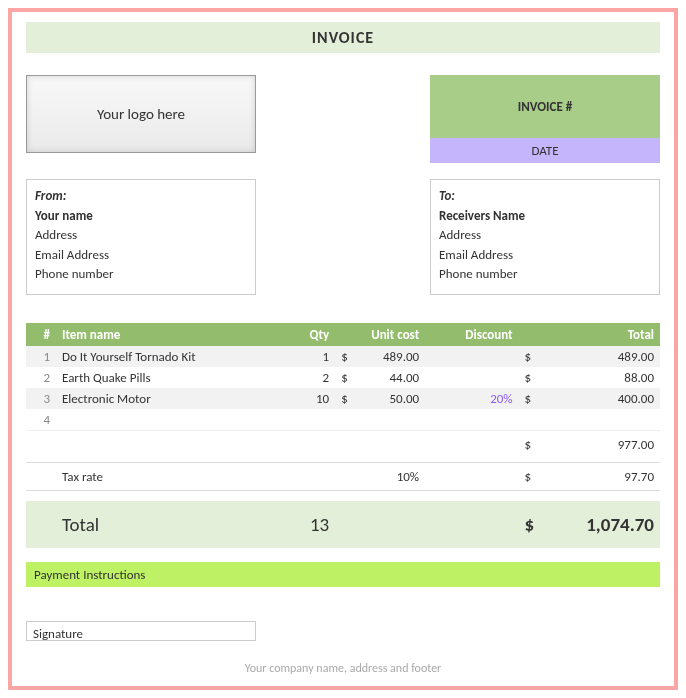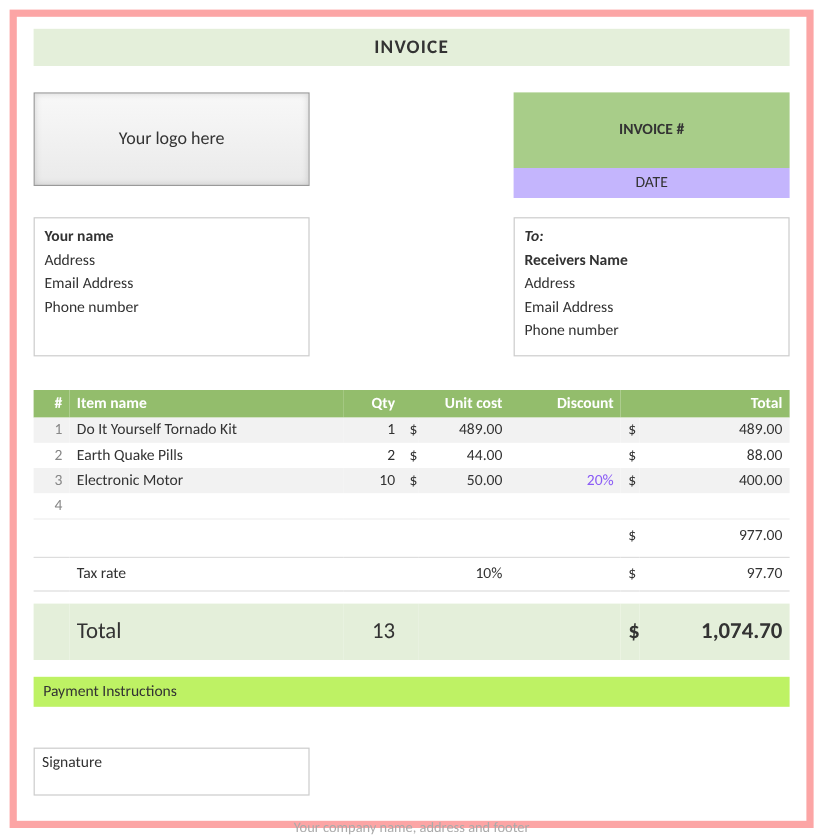--- a/index.html
+++ b/index.html
@@ -5,21 +5,21 @@
   * { box-sizing: border-box; margin: 0; padding: 0; }
   body {
     font-family: Calibri, Arial, sans-serif;
     font-size: 13px;
     color: #333;
     background: #fff;
     padding: 8px;
     width: 686px;
   }
   .page {
-    border: 6px solid #fca5a5;
+    border: 4px solid #fca5a5;
     padding: 10px 14px 6px 14px;
     height: 682px;
     position: relative;
   }
   .title-bar {
     background: #e4efda;
     text-align: center;
     font-weight: bold;
     font-size: 16px;
     padding: 6px 0;
@@ -113,21 +113,21 @@
   .total-row td.bold { font-weight: bold; }
   .payment-bar {
     background: #bef264;
     padding: 5px 8px;
     margin-top: 14px;
     font-size: 13px;
   }
   .signature-box {
     border: 1px solid #ccc;
     width: 230px;
-    height: 40px;
+    height: 20px;
     margin-top: 34px;
     padding: 4px 6px;
     font-size: 13px;
   }
   .footer {
     text-align: center;
     color: #aaa;
     font-size: 12px;
     margin-top: 20px;
   }
@@ -142,20 +142,21 @@
   <div class="top-row">
     <div class="logo-box">Your logo here</div>
     <div class="inv-meta">
       <div class="inv-num">INVOICE #</div>
       <div class="inv-date">DATE</div>
     </div>
   </div>
 
   <div class="addr-row">
     <div class="addr-box">
+      <div class="heading">From:</div>
       <div class="name">Your name</div>
       <div>Address</div>
       <div>Email Address</div>
       <div>Phone number</div>
     </div>
     <div class="addr-box">
       <div class="heading">To:</div>
       <div class="name">Receivers Name</div>
       <div>Address</div>
       <div>Email Address</div>

